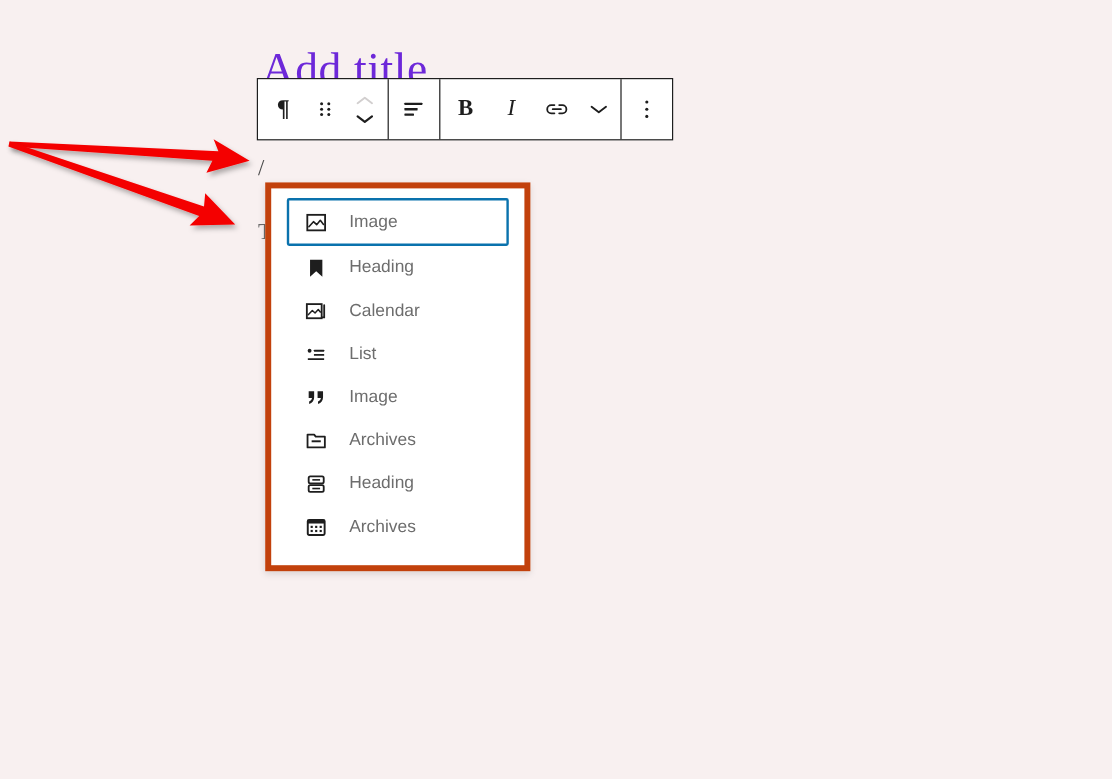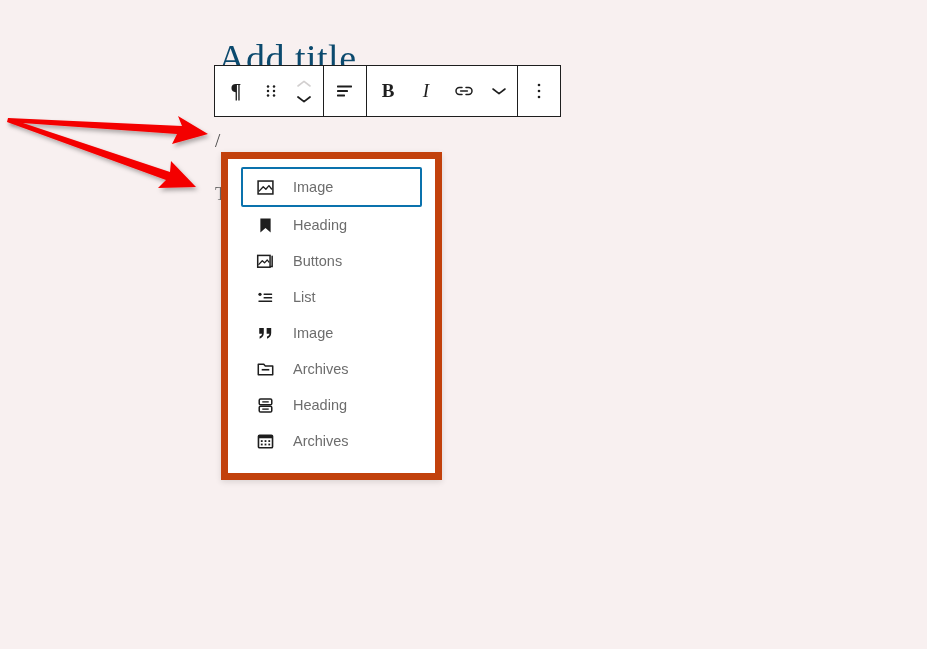--- a/index.html
+++ b/index.html
@@ -19,21 +19,21 @@
     position: absolute;
     inset: 0;
   }
 
   
   .doc-title {
     position: absolute;
     left: 218px;
     top: 36px;
     font-size: 38px;
-    color: #0c4a6e;
+    color: #6d28d9;
     letter-spacing: 0.5px;
     white-space: nowrap;
     font-family: "Liberation Serif", serif;
   }
   .para-slash {
     position: absolute;
     left: 215px;
     top: 130px;
     font-size: 19px;
     color: #4a4a4a;
@@ -118,21 +118,21 @@
     font-weight: bold;
   }
 
   
   .inserter-popover {
     position: absolute;
     left: 221px;
     top: 152px;
     width: 221px;
     background: #ffffff;
-    border: 7px solid #c2410c;
+    border: 5px solid #c2410c;
     box-shadow: 0 2px 6px rgba(0,0,0,0.12);
     box-sizing: border-box;
     padding: 8px 0 14px 0;
   }
   .inserter-list {
     display: flex;
     flex-direction: column;
   }
   .inserter-item {
     display: flex;
@@ -290,21 +290,21 @@
       </div>
 
       <div class="inserter-item">
         <span class="ii-icon">
           <svg width="19" height="19" viewBox="0 0 20 20" aria-hidden="true">
             <rect x="1.8" y="3.6" width="13" height="12.4" fill="none" stroke="#1e1e1e" stroke-width="1.6"></rect>
             <path d="M3 13 L6.6 9.2 L9 11.4 L11.8 8.4 L13.6 10.6" fill="none" stroke="#1e1e1e" stroke-width="1.3" stroke-linejoin="round" stroke-linecap="round"></path>
             <path d="M17 4.6 V15.2 H15.4" fill="none" stroke="#1e1e1e" stroke-width="1.6" stroke-linecap="round"></path>
           </svg>
         </span>
-        <span class="ii-label">Buttons</span>
+        <span class="ii-label">Calendar</span>
       </div>
 
       <div class="inserter-item">
         <span class="ii-icon">
           <svg width="19" height="19" viewBox="0 0 20 20" aria-hidden="true">
             <g fill="#1e1e1e">
               <circle cx="4.2" cy="6.6" r="1.7"></circle>
               <rect x="8" y="5.7" width="9" height="1.7" rx="0.4"></rect>
               <rect x="8" y="9.4" width="9" height="1.7" rx="0.4"></rect>
               <rect x="2.6" y="13.1" width="14.4" height="1.7" rx="0.4"></rect>

